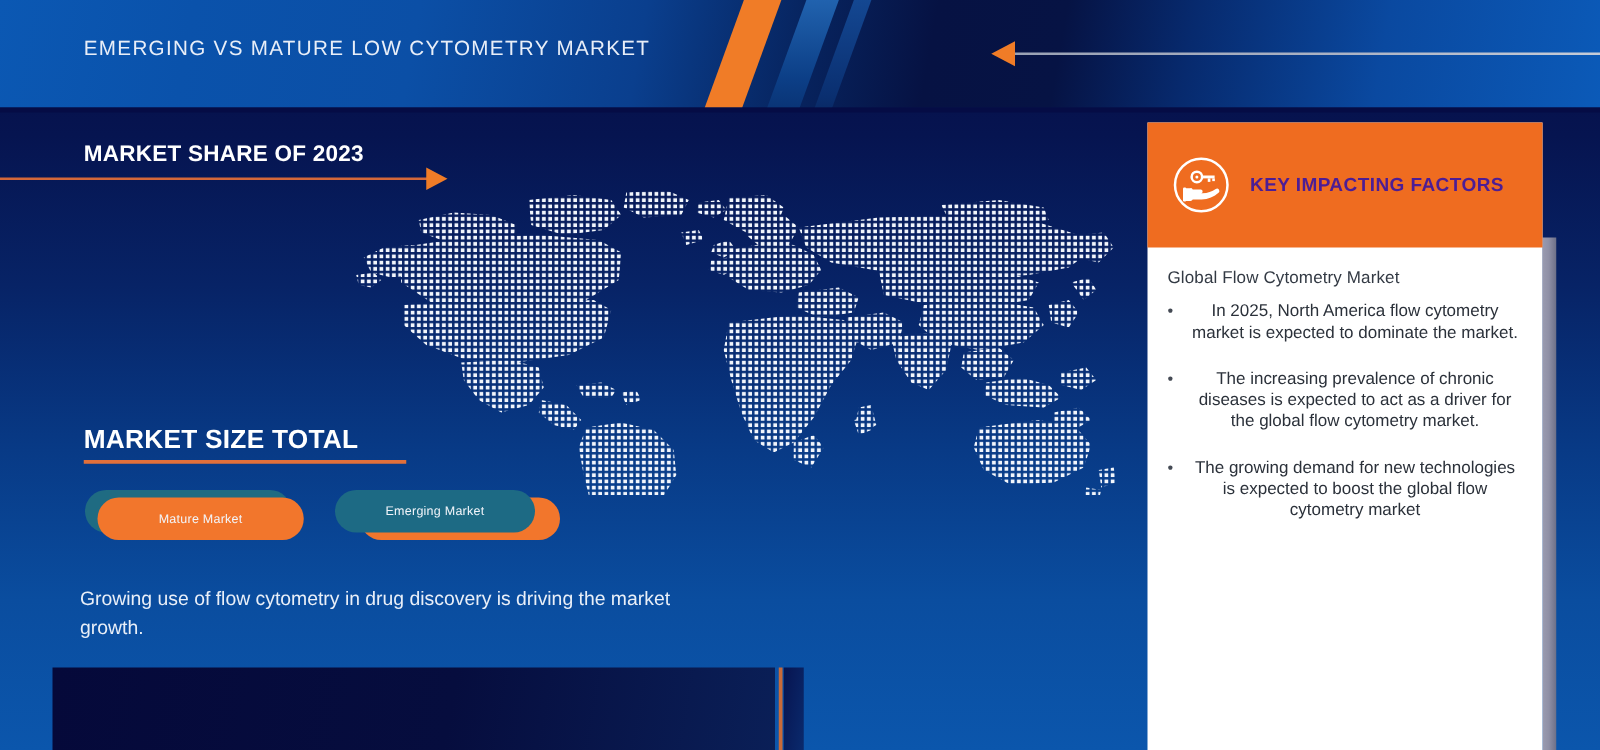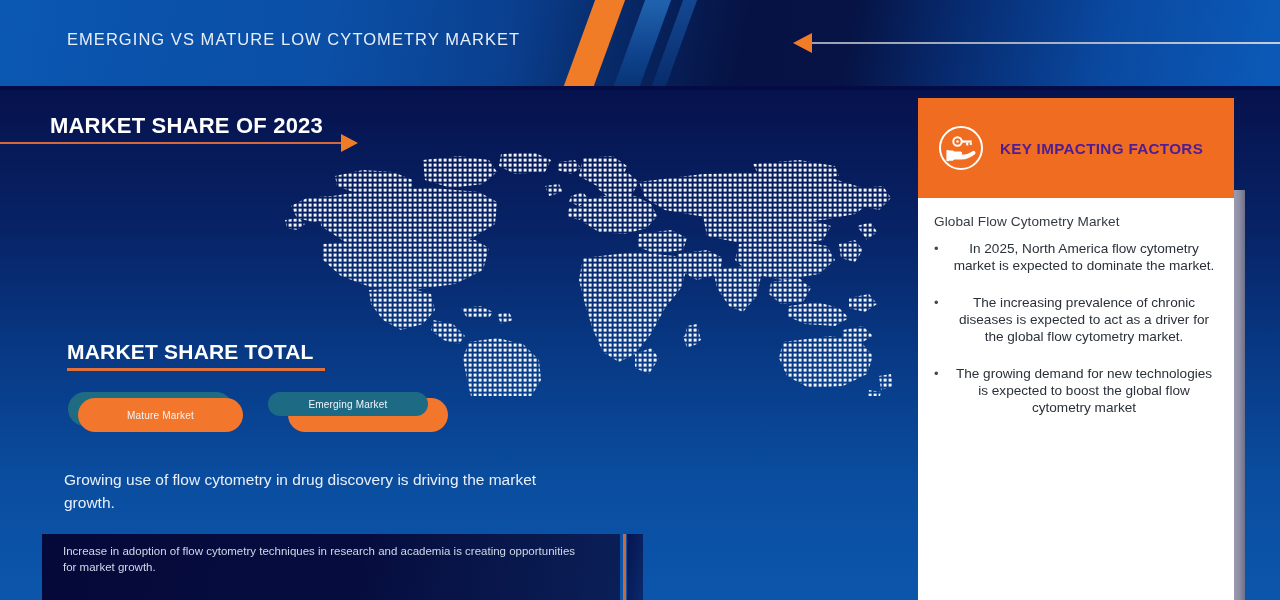--- a/index.html
+++ b/index.html
@@ -56,22 +56,22 @@
   #header-arrow-head {
     position:absolute; left:793px; top:33px;
     width:0; height:0;
     border-top:10px solid transparent;
     border-bottom:10px solid transparent;
     border-right:19px solid #f07c27;
   }
 
   
   #share-title {
-    position:absolute; left:50px; top:113px;
-    font-size:22px; font-weight:700; letter-spacing:0.2px; color:#ffffff;
+    position:absolute; left:67px; top:113px;
+    font-size:18px; font-weight:700; letter-spacing:0.2px; color:#ffffff;
   }
   #share-arrow-line {
     position:absolute; left:0px; top:142px; width:344px; height:2.4px;
     background:#d4683a;
   }
   #share-arrow-head {
     position:absolute; left:341px; top:134px;
     width:0; height:0;
     border-top:9px solid transparent;
     border-bottom:9px solid transparent;
@@ -105,21 +105,21 @@
     left:0; top:0; width:165px; height:34px; background:#1f6b82;
   }
   #pill-mature .pill-front {
     left:10px; top:6px; width:165px; height:34px; background:#f2762c;
   }
   #pill-emerging { left:266px; top:392px; width:190px; }
   #pill-emerging .pill-back {
     left:22px; top:6px; width:160px; height:34px; background:#f2762c;
   }
   #pill-emerging .pill-front {
-    left:2px; top:0px; width:160px; height:24px; background:#1d6a84;
+    left:2px; top:0px; width:160px; height:34px; background:#1d6a84;
   }
   .pill-label {
     font-size:10px; color:#f2f5fa; font-weight:400; letter-spacing:0.2px;
     white-space:nowrap;
   }
 
   
   #body-copy {
     position:absolute; left:64px; top:468px; width:520px;
     font-size:15.5px; line-height:23px; color:#e9eff8; font-weight:400;
@@ -267,21 +267,21 @@
             <path d="M288 48 L300 44 L306 52 L296 58 L286 54 Z"></path>
 
             <path d="M262 38 L276 36 L280 44 L266 48 Z"></path>
           </g>
         </mask>
       </defs>
       <rect width="612" height="248" fill="url(#dots)" mask="url(#landmask)"></rect>
     </svg>
   </div>
 
-  <div id="size-title">MARKET SHARE TOTAL</div>
+  <div id="size-title">MARKET SIZE TOTAL</div>
   <div id="size-underline"></div>
 
   <div class="pill-group" id="pill-mature">
     <div class="pill-back"></div>
     <div class="pill-front">
       <span class="pill-label">Mature Market</span>
     </div>
   </div>
 
   <div class="pill-group" id="pill-emerging">
@@ -289,21 +289,20 @@
     <div class="pill-front">
       <span class="pill-label">Emerging Market</span>
     </div>
   </div>
 
   <div id="body-copy">Growing use of flow cytometry in drug discovery is driving the market growth.</div>
 
   <div id="note-box"></div>
   <div id="note-tail"></div>
   <div id="note-accent"></div>
-  <div id="note-text">Increase in adoption of flow cytometry techniques in research and academia is creating opportunities for market growth.</div>
 
   <div id="card-shadow"></div>
   <div id="card">
     <div id="card-header">
       <div id="card-header-icon">
         <svg viewBox="0 0 46 46" xmlns="http://www.w3.org/2000/svg" aria-hidden="true">
           <circle cx="23" cy="23" r="21" fill="none" stroke="#ffffff" stroke-width="2"></circle>
 
           <circle cx="19.5" cy="16.5" r="4.2" fill="none" stroke="#ffffff" stroke-width="2"></circle>
           <circle cx="19.5" cy="16.5" r="1.2" fill="#ffffff"></circle>

